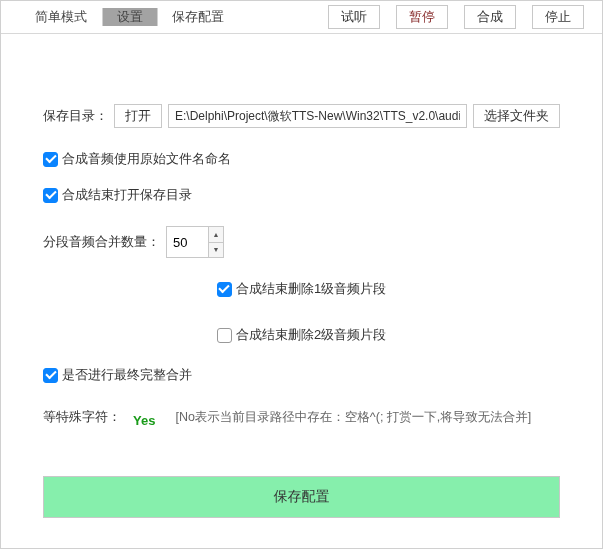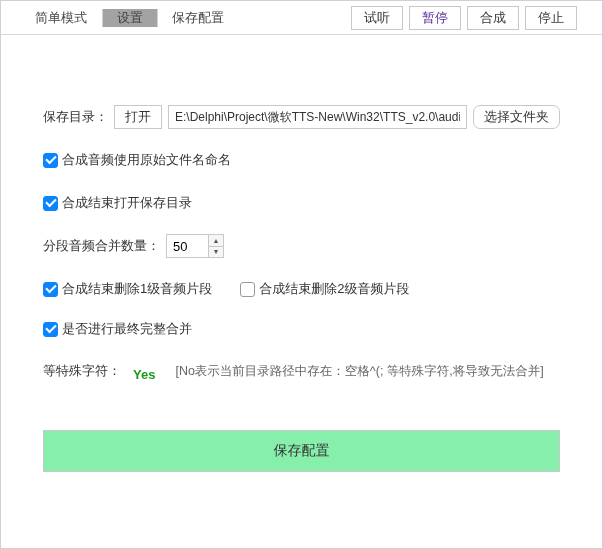--- a/index.html
+++ b/index.html
@@ -44,53 +44,53 @@
   }
   .tab.active {
     background: #a3a3a3;
     border-left: 1px solid #d0d0d0;
     border-right: 1px solid #d0d0d0;
   }
   .spacer { flex: 1; }
   .top-buttons {
     display: flex;
     align-items: center;
-    gap: 6px;
-    padding-right: 25px;
+    gap: 16px;
+    padding-right: 18px;
   }
   .btn {
     height: 24px;
     min-width: 52px;
     padding: 0 10px;
     border: 1px solid #c8c8c8;
     background: #fff;
     font-size: 13px;
     color: #333;
     cursor: pointer;
     display: inline-flex;
     align-items: center;
     justify-content: center;
     font-family: inherit;
   }
   .btn:disabled {
-    color: #4c1d95;
+    color: #7f1d1d;
     cursor: default;
   }
   .content {
     flex: 1;
     padding: 70px 42px 30px 42px;
     position: relative;
   }
   .row {
     display: flex;
     align-items: center;
     margin-bottom: 22px;
     gap: 6px;
   }
-  .row.tight { margin-bottom: 25px; }
+  .row.tight { margin-bottom: 18px; }
   .label {
     color: #333;
     white-space: nowrap;
   }
   .text-input {
     height: 24px;
     border: 1px solid #c8c8c8;
     padding: 0 6px;
     font-size: 12px;
     font-family: inherit;
@@ -128,21 +128,21 @@
     content: "";
     width: 4px;
     height: 8px;
     border: solid #fff;
     border-width: 0 2px 2px 0;
     transform: rotate(45deg) translate(-1px, -1px);
   }
   .spinner {
     display: flex;
     align-items: stretch;
-    height: 24px;
+    height: 32px;
   }
   .spinner input {
     width: 42px;
     border: 1px solid #c8c8c8;
     border-right: none;
     text-align: left;
     padding: 0 6px;
     font-size: 13px;
     font-family: inherit;
   }
@@ -203,21 +203,21 @@
       <button class="btn">停止</button>
     </div>
   </div>
 
   <div class="content">
 
     <div class="row">
       <span class="label">保存目录：</span>
       <button class="btn" style="min-width:40px;">打开</button>
       <input class="text-input path-input" type="text" value="E:\Delphi\Project\微软TTS-New\Win32\TTS_v2.0\audio\" style="">
-      <button class="btn" style="min-width:70px;border-radius:7px;">选择文件夹</button>
+      <button class="btn" style="min-width:70px;">选择文件夹</button>
     </div>
 
     <div class="row tight">
       <label class="checkbox-wrap">
         <span class="cb checked"></span>
         <span>合成音频使用原始文件名命名</span>
       </label>
     </div>
 
     <div class="row">
@@ -231,40 +231,40 @@
       <span class="label">分段音频合并数量：</span>
       <div class="spinner">
         <input type="text" value="50" style="">
         <div class="spinner-btns">
           <button>▲</button>
           <button>▼</button>
         </div>
       </div>
     </div>
 
-    <div class="row" style="gap:28px;">
+    <div class="row" style="gap:28px;flex-direction:column;">
       <label class="checkbox-wrap">
         <span class="cb checked"></span>
         <span>合成结束删除1级音频片段</span>
       </label>
       <label class="checkbox-wrap">
         <span class="cb unchecked"></span>
         <span>合成结束删除2级音频片段</span>
       </label>
     </div>
 
     <div class="row">
       <label class="checkbox-wrap">
         <span class="cb checked"></span>
         <span>是否进行最终完整合并</span>
       </label>
     </div>
 
     <div class="row" style="margin-bottom:28px;">
       <span class="label">等特殊字符：</span>
       <span class="path-check-val">Yes</span>
-      <span class="hint">[No表示当前目录路径中存在：空格^(; 等特殊字符,将导致无法合并]</span>
+      <span class="hint">[No表示当前目录路径中存在：空格^(; 打赏一下,将导致无法合并]</span>
     </div>
 
     <button class="save-btn">保存配置</button>
 
   </div>
 </div>
 
 </body></html>

